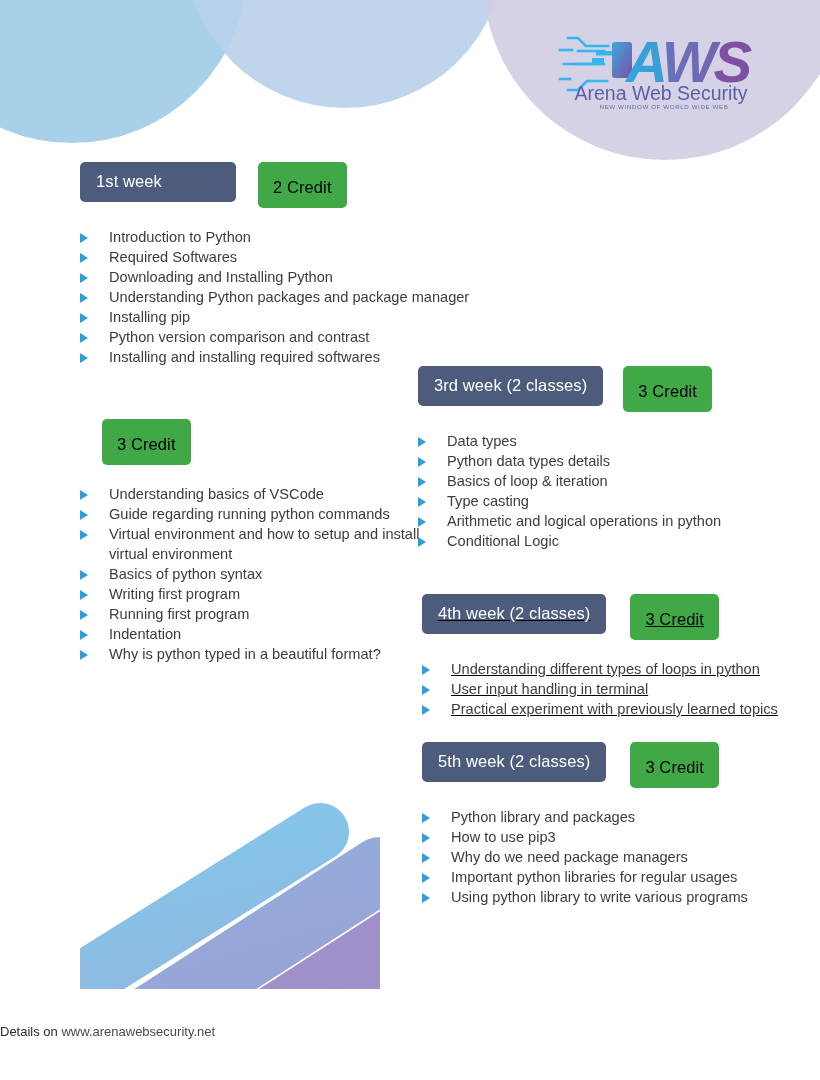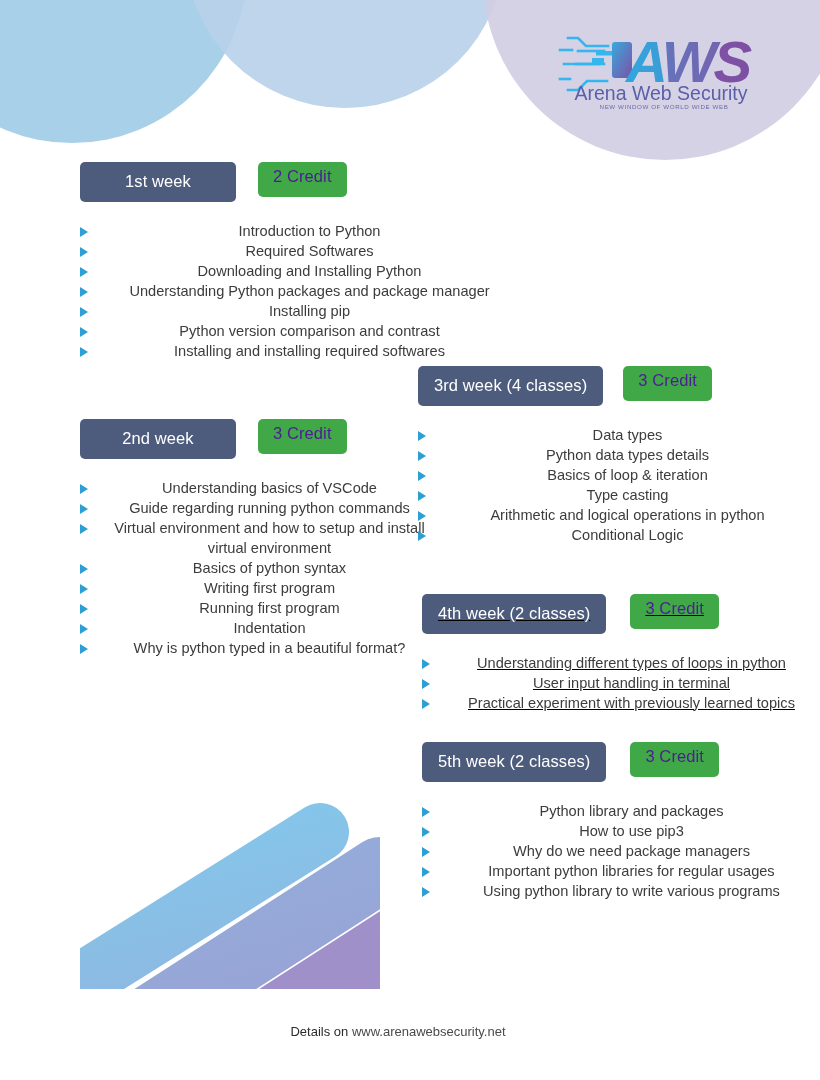--- a/index.html
+++ b/index.html
@@ -28,41 +28,41 @@
 
   
   .logo-wrap {
     position:absolute;
     left:556px; top:24px;
     width:212px; height:88px;
   }
   .logo-wrap svg { display:block; }
 
   
-  .week-block { position:absolute;text-align:center; }
+  .week-block { position:absolute; }
 
   .badges { display:flex; align-items:flex-start; }
 
   .badge-week {
     background:#4d5c7d;
     color:#ffffff;
     border-radius:5px;
     font-size:16.5px;
     line-height:1;
     padding:11px 16px 12px 16px;
     white-space:nowrap;
     letter-spacing:0.1px;
   }
   .badge-credit {
     background:#41a847;
-    color:#4c1d95;
+    color:#000000;
     border-radius:5px;
     font-size:16.5px;
     line-height:1;
-    padding:6px 15px 12px 15px;
+    padding:17px 15px 12px 15px;
     white-space:nowrap;
     letter-spacing:0.1px;
   }
 
   ul.topic-list {
     list-style:none;
     margin-top:19px;
   }
   ul.topic-list li {
     position:relative;
@@ -89,21 +89,21 @@
     overflow:hidden;
     pointer-events:none;
   }
   .bars-art svg { display:block; }
 
   
   .footer {
     position:absolute;
     left:0; top:1024px;
     width:820px;
-    text-align:center;
+    text-align:left;
     padding-right:24px;
     font-size:13px;
     color:#333333;
   }
   .footer .label { color:#2b2b2b; }
   .footer .url { color:#4a4a4a; }
 </style>
 </head>
 <body>
 
@@ -175,38 +175,37 @@
       <li><span class="bullet"></span><span>Downloading and Installing Python</span></li>
       <li><span class="bullet"></span><span>Understanding Python packages and package manager</span></li>
       <li><span class="bullet"></span><span>Installing pip</span></li>
       <li><span class="bullet"></span><span>Python version comparison and contrast</span></li>
       <li><span class="bullet"></span><span>Installing and installing required softwares</span></li>
     </ul>
   </div>
 
   <div class="week-block" style="left:80px; top:419px; width:350px;">
     <div class="badges">
-      <div class="badge-week" style="min-width:156px;">2nd week</div>
       <div class="badge-credit" style="margin-left:22px;">3 Credit</div>
     </div>
     <ul class="topic-list">
       <li><span class="bullet"></span><span>Understanding basics of VSCode</span></li>
       <li><span class="bullet"></span><span>Guide regarding running python commands</span></li>
       <li><span class="bullet"></span><span>Virtual environment and how to setup and install virtual environment</span></li>
       <li><span class="bullet"></span><span>Basics of python syntax</span></li>
       <li><span class="bullet"></span><span>Writing first program</span></li>
       <li><span class="bullet"></span><span>Running first program</span></li>
       <li><span class="bullet"></span><span>Indentation</span></li>
       <li><span class="bullet"></span><span>Why is python typed in a beautiful format?</span></li>
     </ul>
   </div>
 
   <div class="week-block" style="left:418px; top:366px; width:390px;">
     <div class="badges">
-      <div class="badge-week">3rd week (4 classes)</div>
+      <div class="badge-week">3rd week (2 classes)</div>
       <div class="badge-credit" style="margin-left:20px;">3 Credit</div>
     </div>
     <ul class="topic-list">
       <li><span class="bullet"></span><span>Data types</span></li>
       <li><span class="bullet"></span><span>Python data types details</span></li>
       <li><span class="bullet"></span><span>Basics of loop &amp; iteration</span></li>
       <li><span class="bullet"></span><span>Type casting</span></li>
       <li><span class="bullet"></span><span>Arithmetic and logical operations in python</span></li>
       <li><span class="bullet"></span><span>Conditional Logic</span></li>
     </ul>

